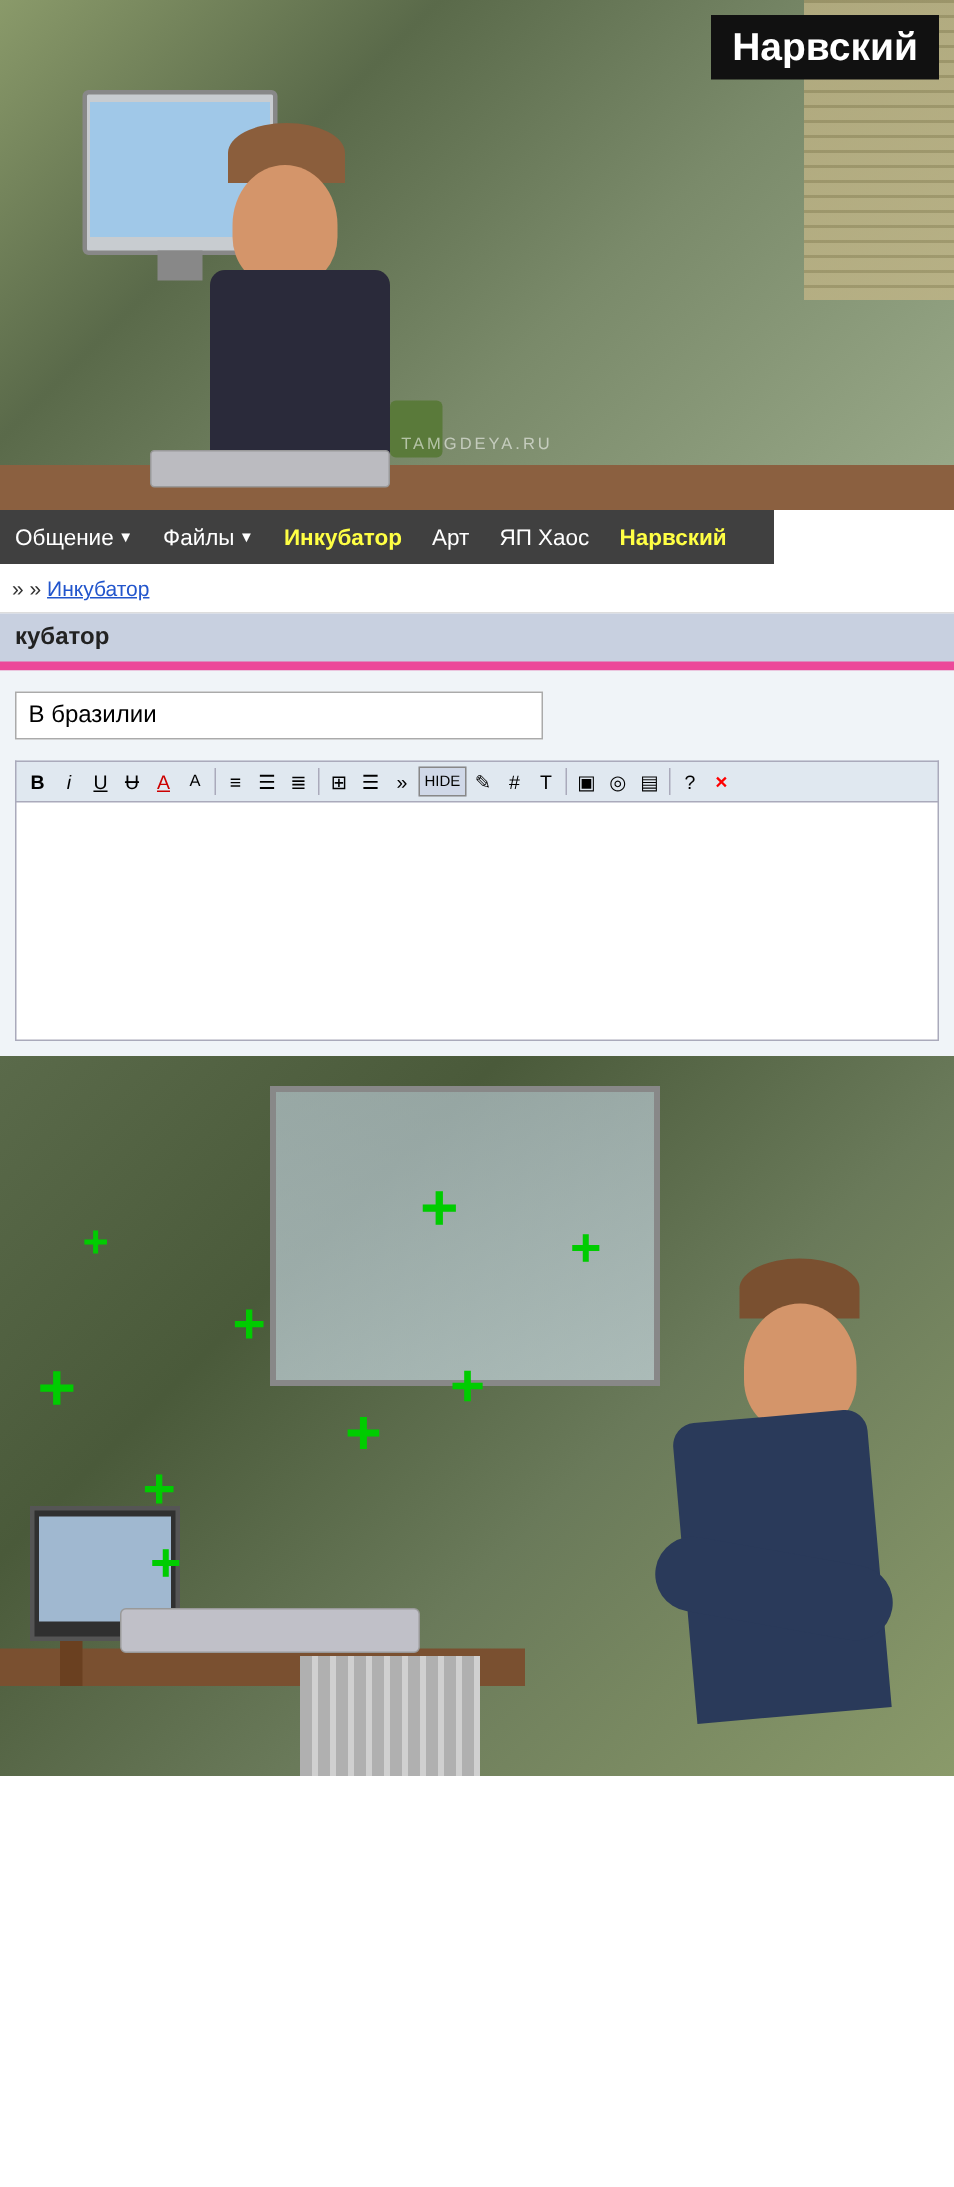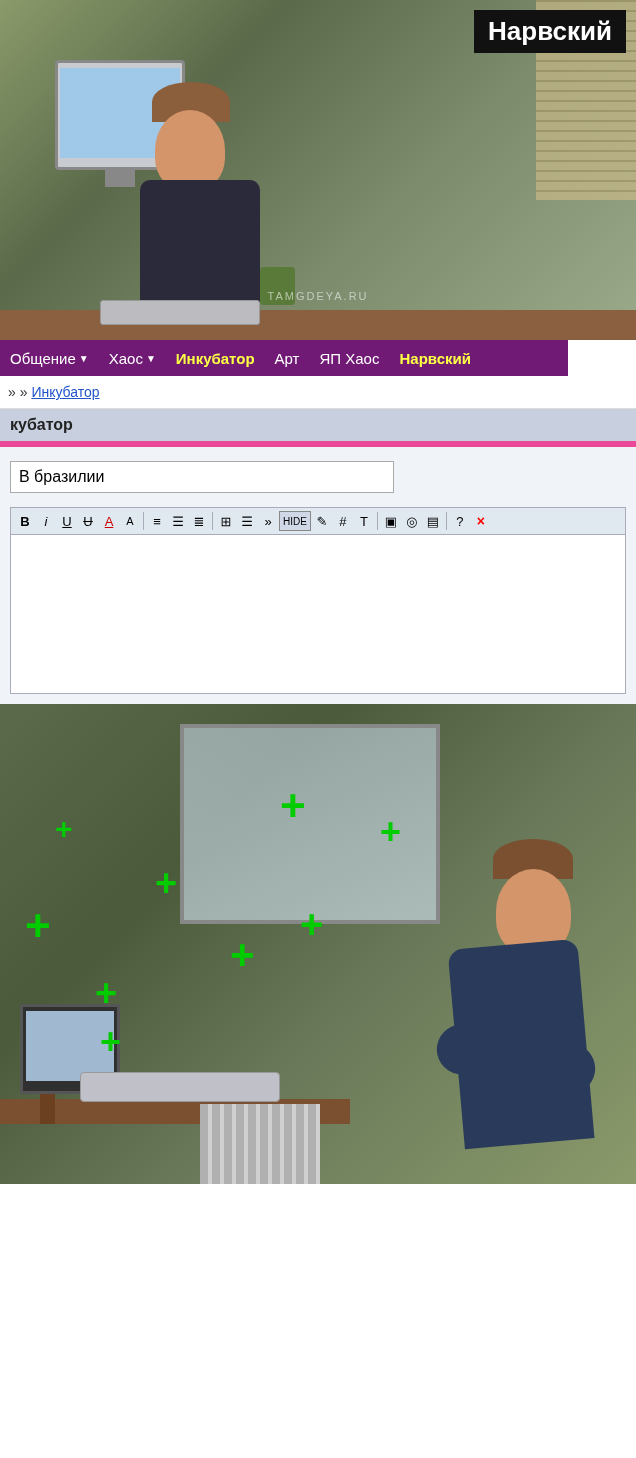--- a/index.html
+++ b/index.html
@@ -142,26 +142,26 @@
       background: #111;
       color: #fff;
       font-size: 26px;
       font-weight: bold;
       padding: 6px 14px;
       font-family: Arial, sans-serif;
     }
 
     
     .nav-bar {
-      background: #701a75;
+      background: #404040;
       padding: 0;
       display: flex;
       align-items: flex-start;
       height: 36px;
-      width: 568px;
+      width: 516px;
     }
     .nav-item {
       color: #fff;
       font-size: 15px;
       padding: 0 10px;
       height: 36px;
       display: flex;
       align-items: center;
       cursor: pointer;
       white-space: nowrap;
@@ -201,21 +201,21 @@
     .content-area {
       background: #f0f4f8;
       padding: 14px 10px 10px 10px;
     }
 
     
     .title-input-wrapper {
       margin-bottom: 14px;
     }
     .title-input {
-      width: 384px;
+      width: 352px;
       padding: 6px 8px;
       font-size: 16px;
       border: 1px solid #aaa;
       background: #fff;
       color: #000;
       font-family: Arial, sans-serif;
     }
 
     
     .editor-toolbar {
@@ -450,21 +450,21 @@
 
   <div class="narvsky-label">Нарвский</div>
 </div>
 
 <nav class="nav-bar">
   <div class="nav-item">
     <span>Общение</span>
     <span class="caret">▼</span>
   </div>
   <div class="nav-item">
-    <span>Хаос</span>
+    <span>Файлы</span>
     <span class="caret">▼</span>
   </div>
   <div class="nav-item highlight">
     <span>Инкубатор</span>
   </div>
   <div class="nav-item">
     <span>Арт</span>
   </div>
   <div class="nav-item">
     <span>ЯП Хаос</span>

